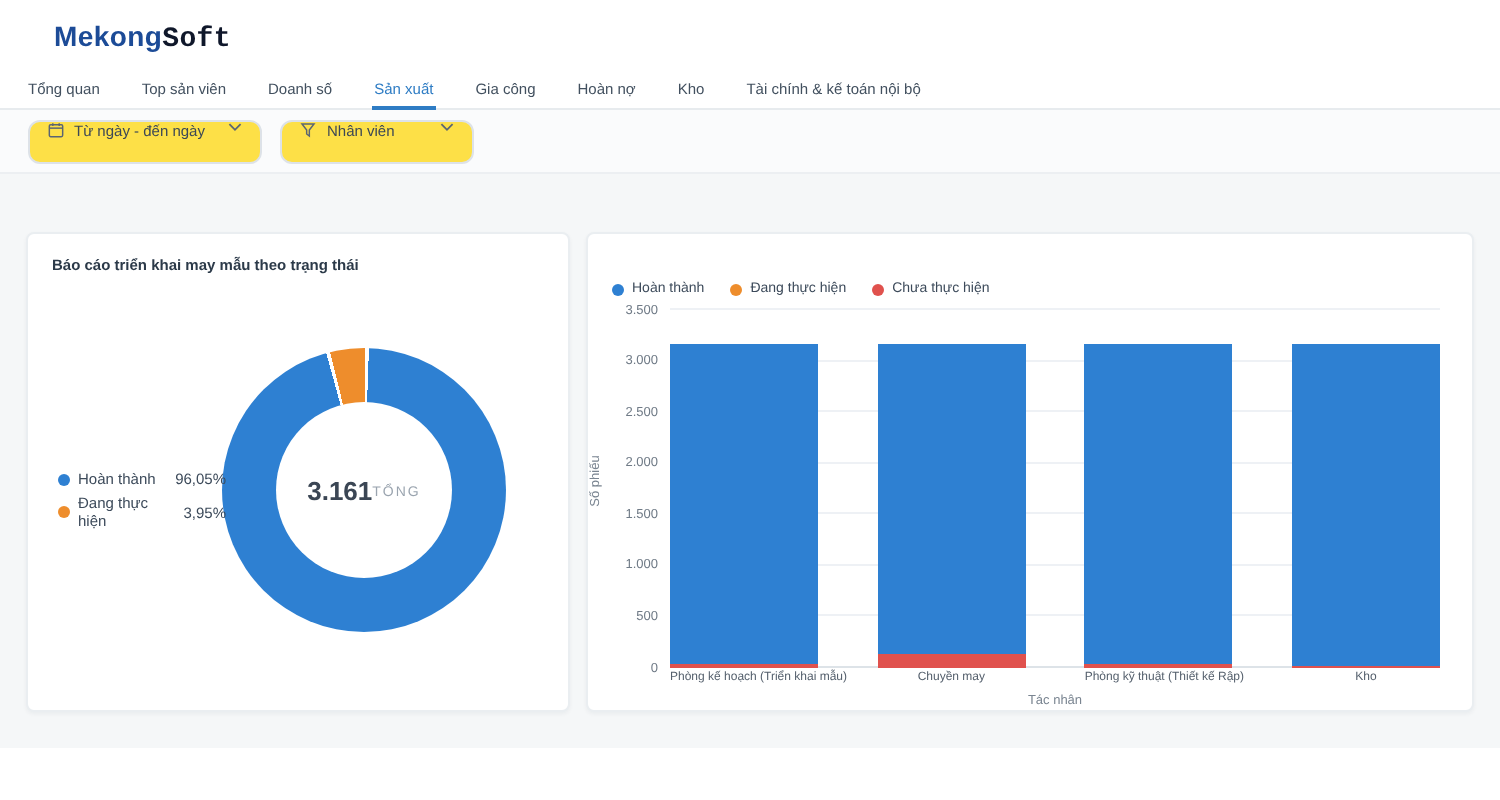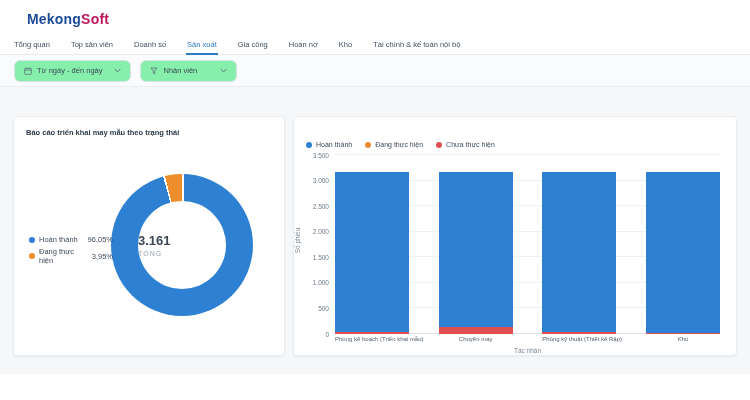--- a/index.html
+++ b/index.html
@@ -2,44 +2,44 @@
 <html><head>
 <meta charset="utf-8">
 <style>
   * { margin:0; padding:0; box-sizing:border-box; }
   html,body { width:750px; height:400px; background:#fff; font-family:"Liberation Sans",sans-serif; color:#33404e; overflow:hidden; }
 
   
   .header { height:38px; display:flex; align-items:center; padding-left:27px; background:#fff; }
   .logo { font-size:14px; font-weight:bold; letter-spacing:.2px; }
   .logo .mk { color:#1c4b97; }
-  .logo .soft { color:#be185d; }
+  .logo .soft { color:#0f172a;font-family:Liberation Mono, monospace; }
 
   
   .nav { display:flex; gap:19px; padding-left:13px; border-bottom:1px solid #e7ebee; background:#fff; }
   .tab { font-size:7.5px; color:#42505f; padding:2px 1px 4px; border-bottom:2px solid transparent; margin-bottom:-1px; white-space:nowrap; cursor:pointer; }
   .tab.active { color:#2e7cc4; border-bottom-color:#2e7cc4; }
 
   
   .filterbar { height:32px; background:#fafbfc; border-bottom:1px solid #eceff2; display:flex; align-items:center; gap:9px; padding-left:14px; }
-  .fbtn { height:22px; background:#86efac; border:1px solid #dde2e8; border-radius:6px; display:flex; align-items:center; gap:5px; padding:0 9px; font-size:7.5px; color:#3c4856; cursor:pointer; }
+  .fbtn { height:22px; background:#fde047; border:1px solid #dde2e8; border-radius:6px; display:flex; align-items:flex-start; gap:5px; padding:0 9px; font-size:7.5px; color:#3c4856; cursor:pointer; }
   .fbtn .chev { margin-left:7px; display:block; }
 
   
   .content { position:relative; height:287px; background:#f5f7f8; }
   .page-title { color:#2e7cc4; font-size:13px; font-weight:bold; padding:11px 0 0 27px; }
 
   .card { position:absolute; top:29px; background:#fff; border:1px solid #eaeef1; border-radius:4px; box-shadow:0 1px 2px rgba(20,30,50,.05); }
   .card-left  { left:13px;  width:272px; height:240px; }
   .card-right { left:293px; width:444px; height:240px; }
   .card-title { font-size:7.5px; font-weight:bold; color:#2c3a49; padding:11px 12px 0; }
 
   
   .donut { position:absolute; left:97px; top:57px; width:142px; height:142px; border-radius:50%; }
-  .donut-hole { position:absolute; left:27px; top:27px; width:88px; height:88px; border-radius:50%; background:#fff; display:flex; flex-direction:column; align-items:flex-start; justify-content:center; }
+  .donut-hole { position:absolute; left:27px; top:27px; width:88px; height:88px; border-radius:50%; background:#fff; display:flex; flex-direction:row; align-items:center; justify-content:center; }
   .donut-total { font-size:13px; font-weight:bold; color:#3b4654; }
   .donut-total-label { font-size:7px; color:#9aa4af; letter-spacing:1px; margin-top:2px; }
   .dlegend { position:absolute; left:15px; top:118px; width:84px; }
   .lrow { display:flex; align-items:center; gap:4px; font-size:7.5px; color:#3c4a5a; margin-bottom:3px; }
   .dot { width:6px; height:6px; border-radius:50%; flex:none; }
   .lval { margin-left:auto; color:#3c4a5a; }
 
   
   .blegend { position:absolute; left:12px; top:24px; display:flex; gap:13px; }
   .blegend .lrow { margin:0; font-size:7px; gap:4px; }

